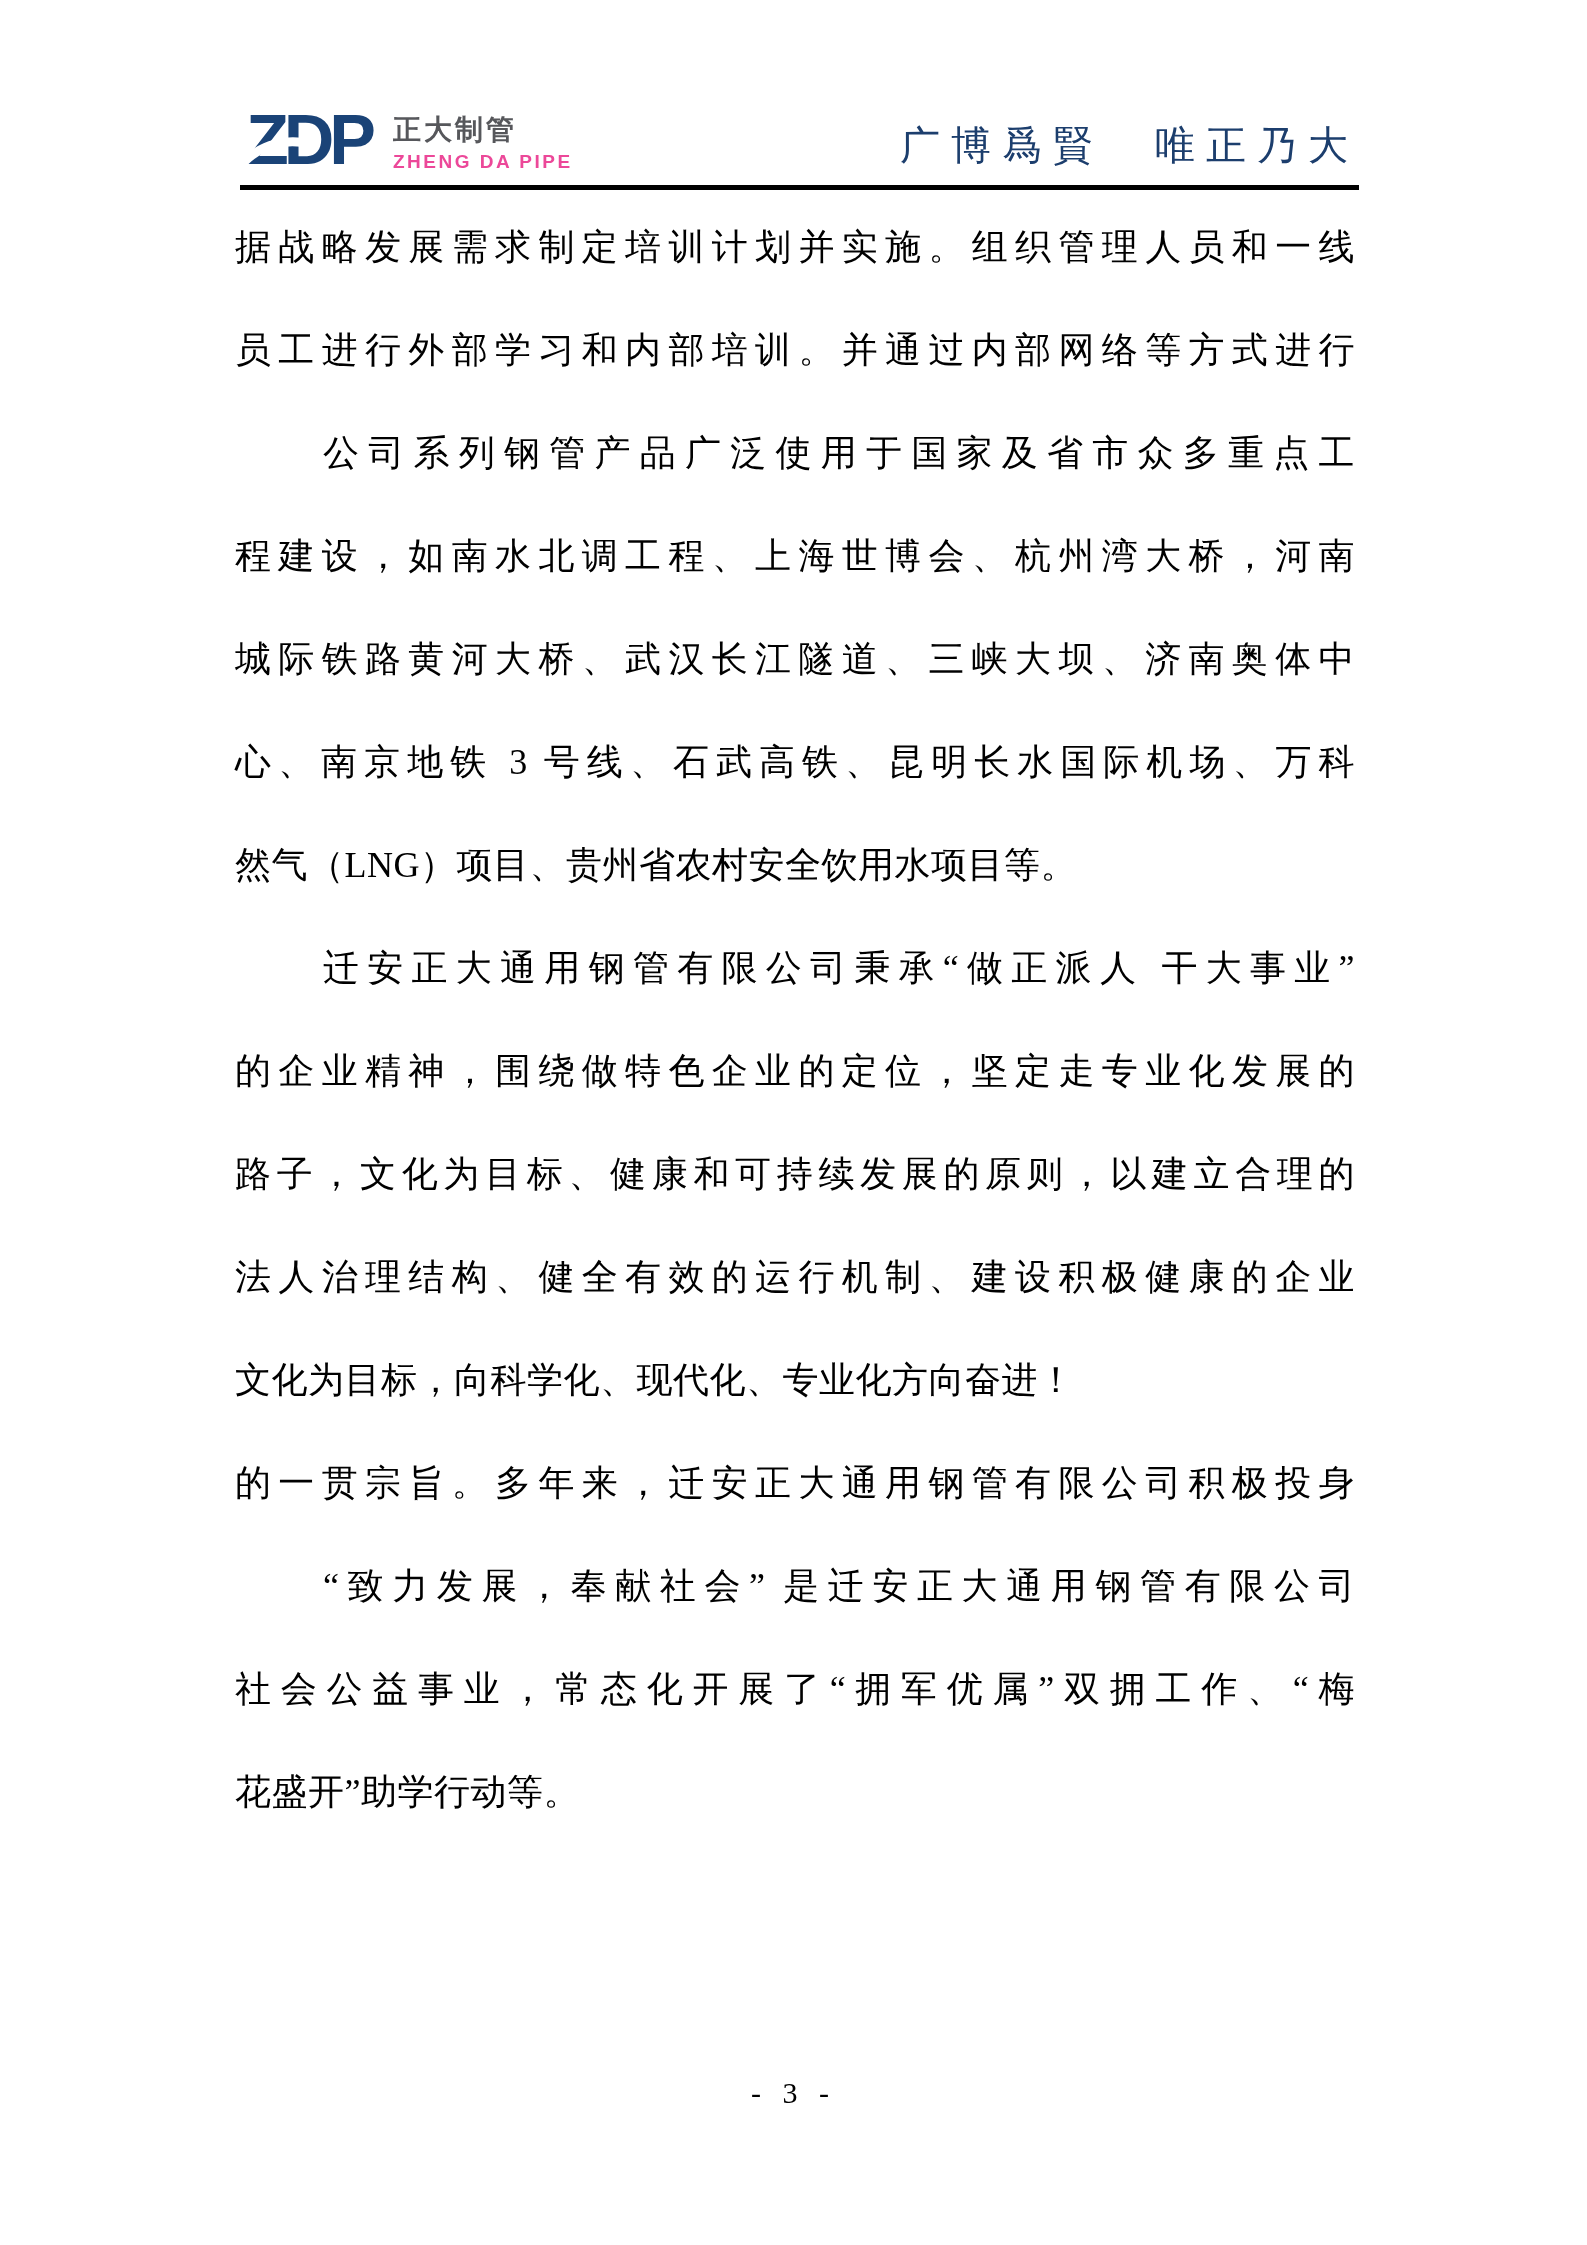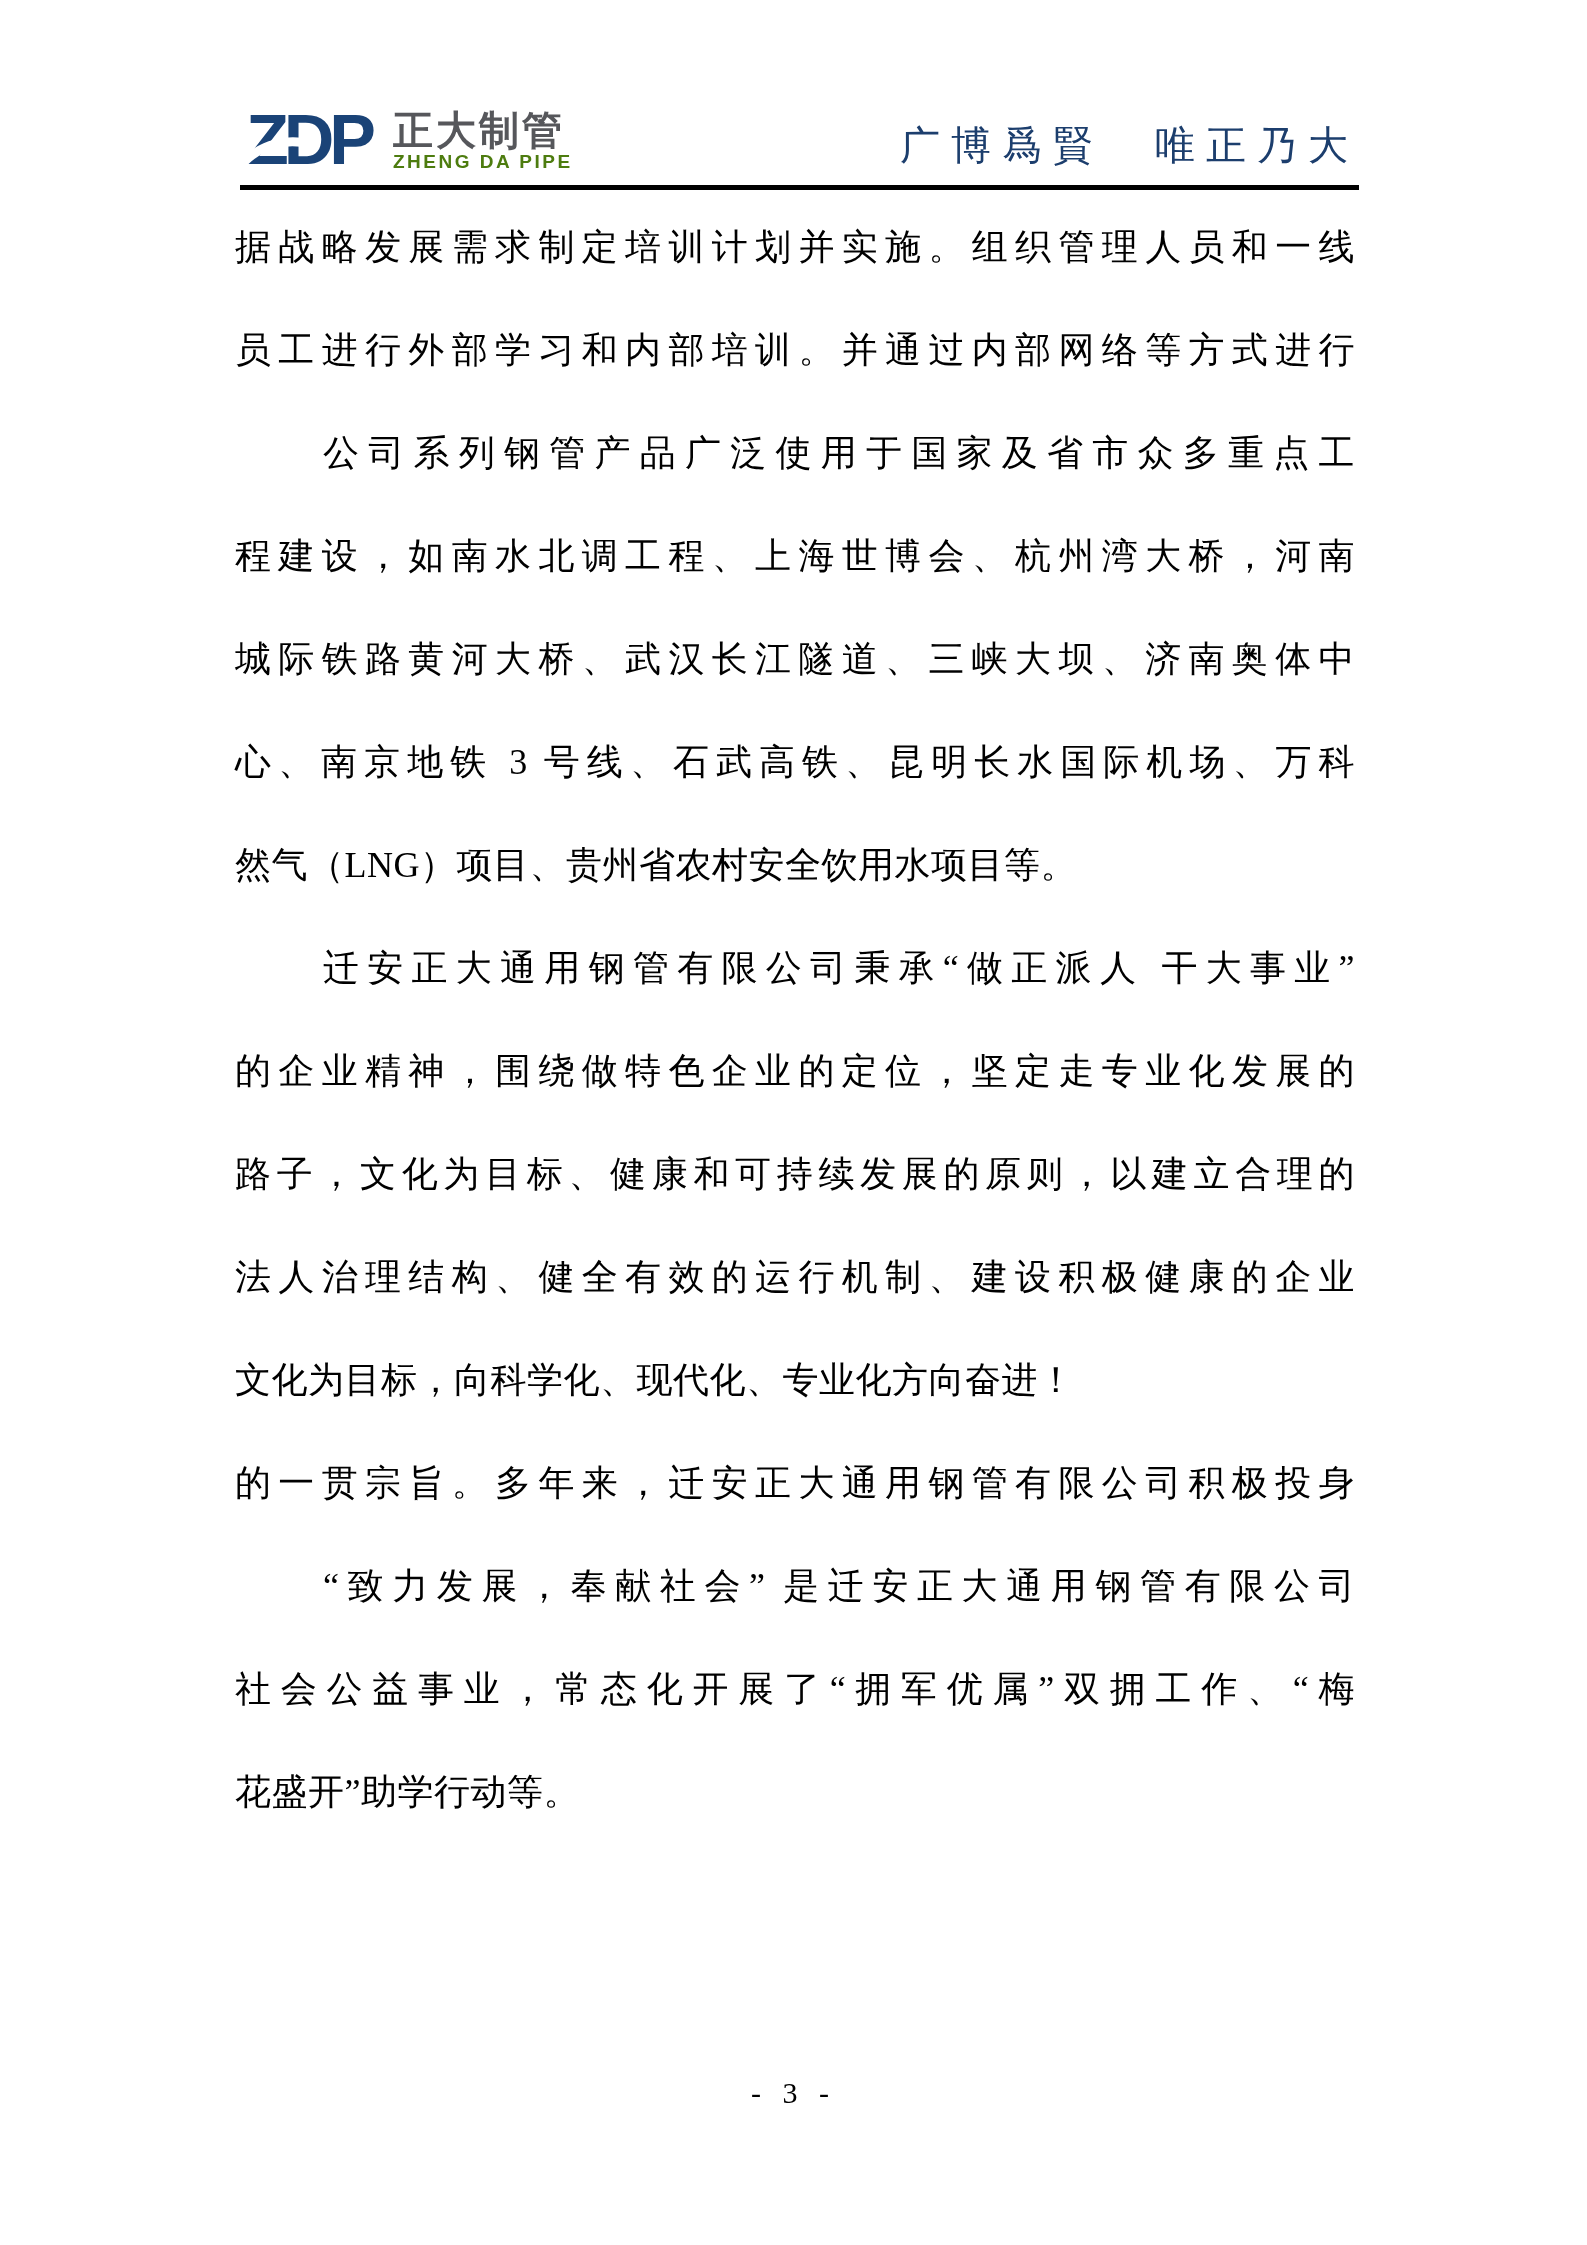--- a/index.html
+++ b/index.html
@@ -43,32 +43,32 @@
     pointer-events: none;
   }
   .logo-names {
     margin-left: 22px;
     display: flex;
     flex-direction: column;
   }
   .logo-cn {
     font-family: "Liberation Sans", "DejaVu Sans", sans-serif;
     font-weight: 700;
-    font-size: 40px;
+    font-size: 28px;
     line-height: 40px;
     letter-spacing: 3px;
     color: #56575b;
   }
   .logo-en {
     font-family: "Liberation Sans", "DejaVu Sans", sans-serif;
     font-weight: 700;
     font-size: 19px;
     line-height: 22px;
     letter-spacing: 2.5px;
-    color: #4d7c0f;
+    color: #ec4899;
     margin-top: 1px;
   }
   .motto {
     position: absolute;
     right: 228px;
     top: 122px;
     font-family: "Liberation Serif", "DejaVu Serif", serif;
     font-size: 40px;
     line-height: 48px;
     letter-spacing: 11px;

